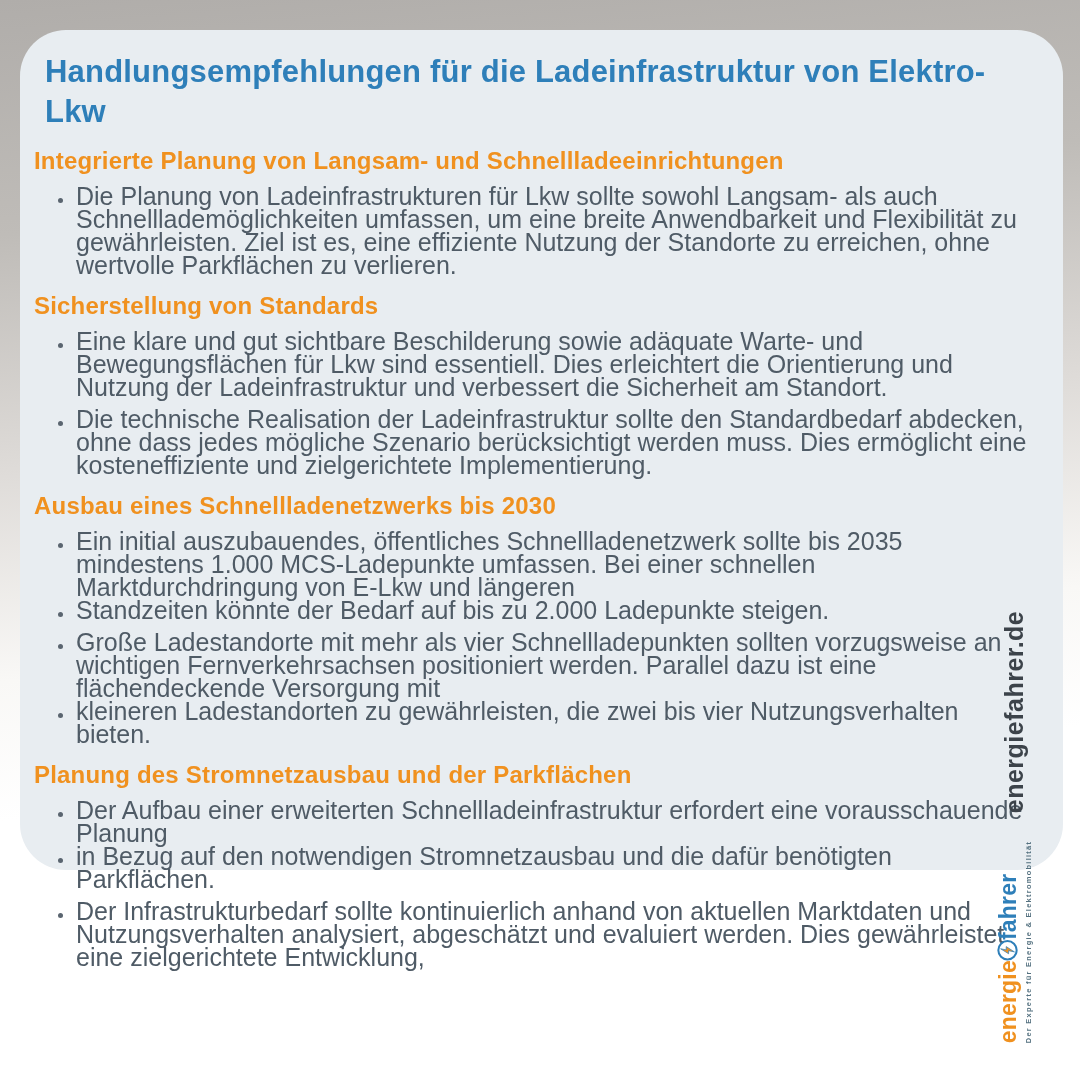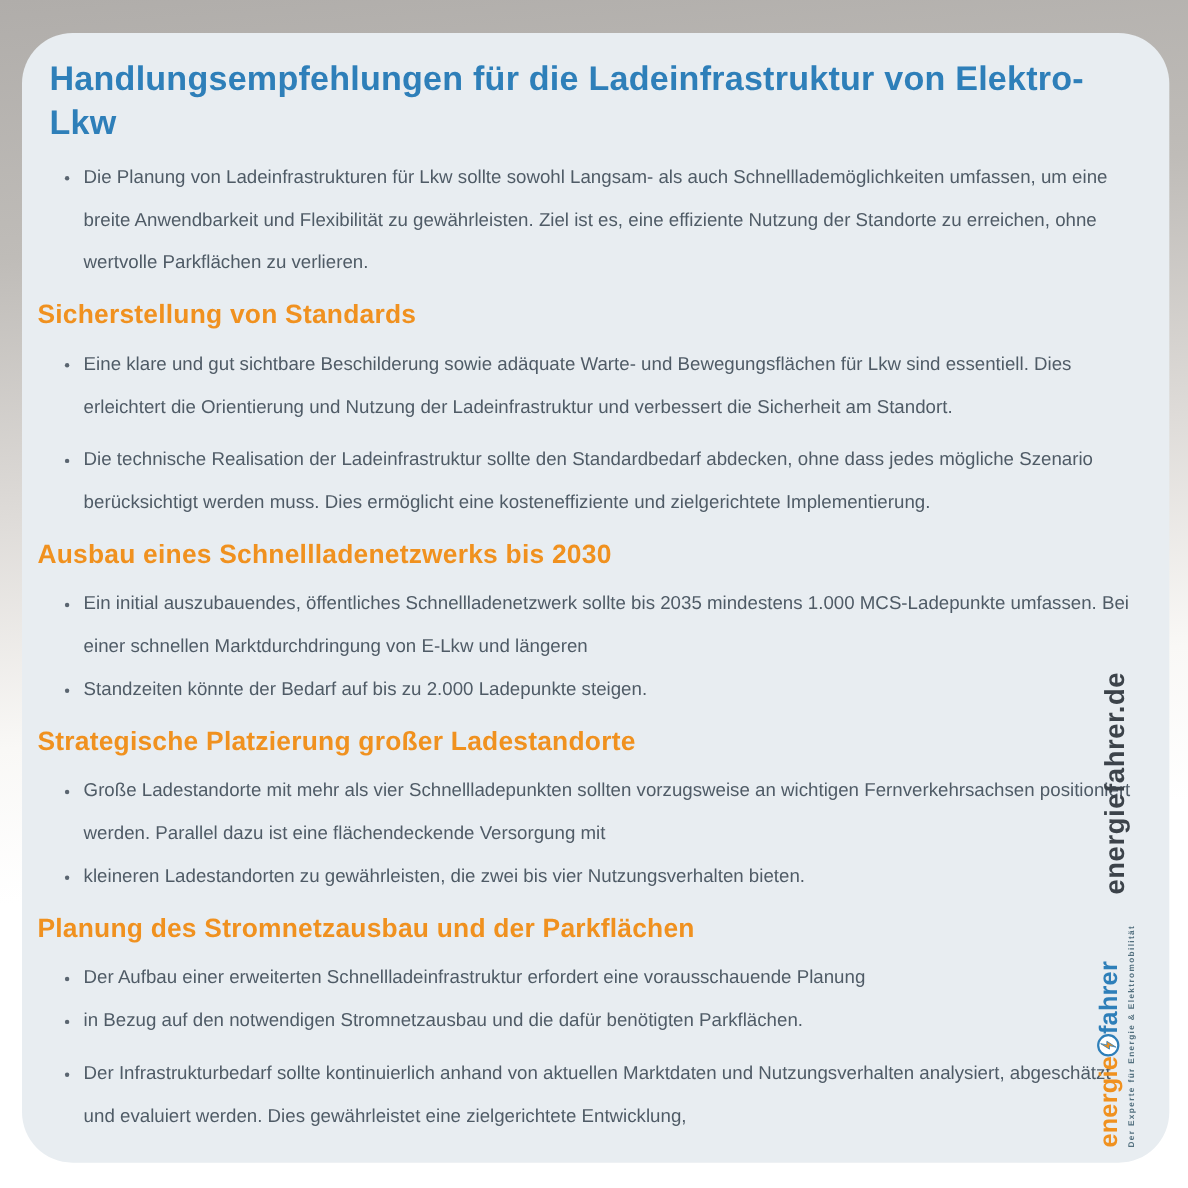--- a/index.html
+++ b/index.html
@@ -9,39 +9,39 @@
     --card:#e8edf1;
     --watermark:#3c434a;
   }
   html,body{margin:0;padding:0;}
   body{
     width:1080px;height:1080px;overflow:hidden;position:relative;
     font-family:"Liberation Sans","DejaVu Sans",sans-serif;
     background:linear-gradient(175deg,#b0adaa 0%,#bfbcb8 20%,#dedbd8 40%,#f9f8f6 58%,#ffffff 70%,#ffffff 100%);
   }
   .card{
-    position:absolute;left:20px;top:30px;width:1043px;height:1027px;
+    position:absolute;left:20px;top:30px;width:1043px;height:840px;
     background:var(--card);border-radius:46px;box-sizing:border-box;
     padding:14px 30px 4px 14px;
   }
   .title{
     margin:8px 0 0 11px;
     font-size:31px;line-height:40px;font-weight:700;color:var(--blue);
     letter-spacing:.2px;
   }
   .section h2{
     margin:14px 0 0 0;
     font-size:24px;line-height:30px;font-weight:700;color:var(--orange);
     letter-spacing:.2px;
   }
   .section ul{
     margin:9px 0 0 0;padding:0 0 0 40px;
   }
   .section li{
-    font-size:17px;line-height:39px;color:var(--body);
+    font-size:25px;line-height:23px;color:var(--body);
     padding-left:2px;
   }
   .section li::marker{color:#5a6570;font-size:15px;}
   .watermark{
     position:absolute;left:1014px;top:712px;
     transform:translate(-50%,-50%) rotate(-90deg);
     white-space:nowrap;
     font-size:25px;font-weight:700;letter-spacing:.5px;color:var(--watermark);
   }
   .logo{
@@ -61,20 +61,21 @@
     font-size:7.5px;font-weight:600;letter-spacing:1.25px;color:#53707f;
   }
 </style>
 </head>
 <body>
 
 <div class="card">
   <h1 class="title">Handlungsempfehlungen für die Ladeinfrastruktur von Elektro-Lkw</h1>
 
   <div class="section">
+    <h2>Integrierte Planung von Langsam- und Schnellladeeinrichtungen</h2>
     <ul>
       <li>Die Planung von Ladeinfrastrukturen für Lkw sollte sowohl Langsam- als auch Schnelllademöglichkeiten umfassen, um eine breite Anwendbarkeit und Flexibilität zu gewährleisten. Ziel ist es, eine effiziente Nutzung der Standorte zu erreichen, ohne wertvolle Parkflächen zu verlieren.</li>
     </ul>
   </div>
 
   <div class="section">
     <h2>Sicherstellung von Standards</h2>
     <ul>
       <li>Eine klare und gut sichtbare Beschilderung sowie adäquate Warte- und Bewegungsflächen für Lkw sind essentiell. Dies erleichtert die Orientierung und Nutzung der Ladeinfrastruktur und verbessert die Sicherheit am Standort.</li>
     </ul>
@@ -88,21 +89,20 @@
 
   <div class="section">
     <h2>Ausbau eines Schnellladenetzwerks bis 2030</h2>
     <ul>
       <li>Ein initial auszubauendes, öffentliches Schnellladenetzwerk sollte bis 2035 mindestens 1.000 MCS-Ladepunkte umfassen. Bei einer schnellen Marktdurchdringung von E-Lkw und längeren</li>
       <li>Standzeiten könnte der Bedarf auf bis zu 2.000 Ladepunkte steigen.</li>
     </ul>
   </div>
 
   <div class="section">
-    <h2>Strategische Platzierung großer Ladestandorte</h2>
     <ul>
       <li>Große Ladestandorte mit mehr als vier Schnellladepunkten sollten vorzugsweise an wichtigen Fernverkehrsachsen positioniert werden. Parallel dazu ist eine flächendeckende Versorgung mit</li>
       <li>kleineren Ladestandorten zu gewährleisten, die zwei bis vier Nutzungsverhalten bieten.</li>
     </ul>
   </div>
 
   <div class="section">
     <h2>Planung des Stromnetzausbau und der Parkflächen</h2>
     <ul>
       <li>Der Aufbau einer erweiterten Schnellladeinfrastruktur erfordert eine vorausschauende Planung</li>

